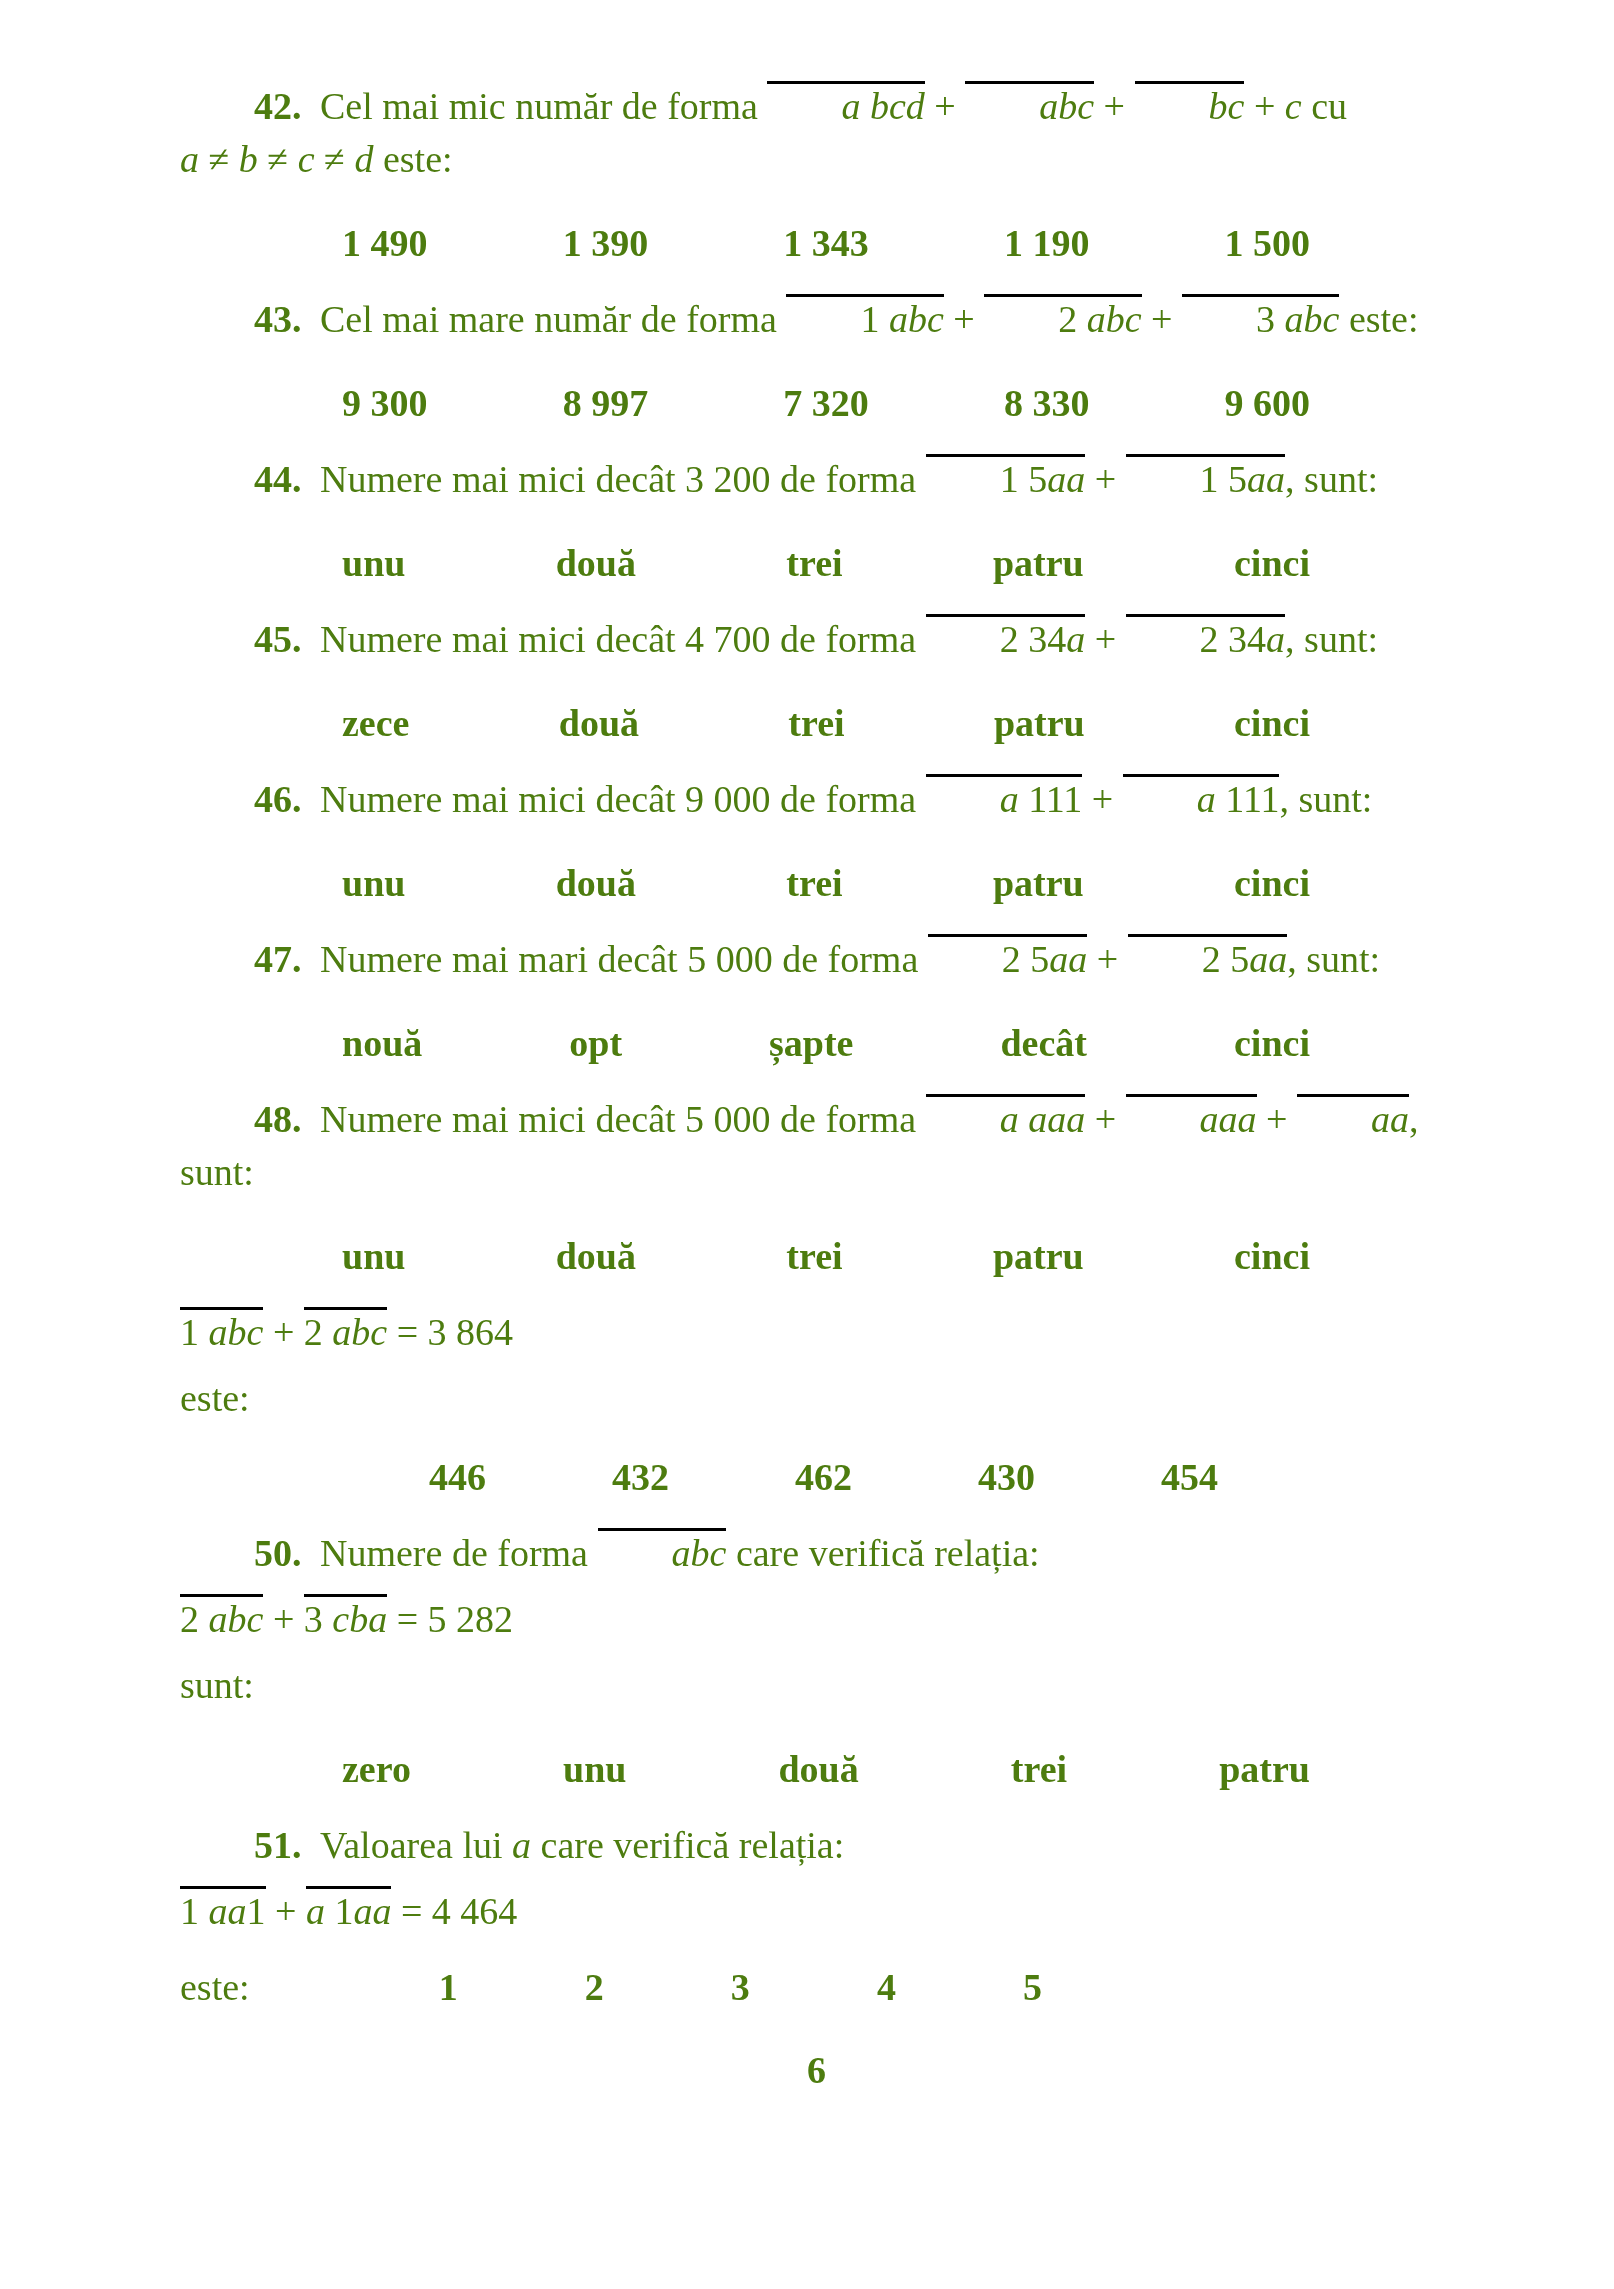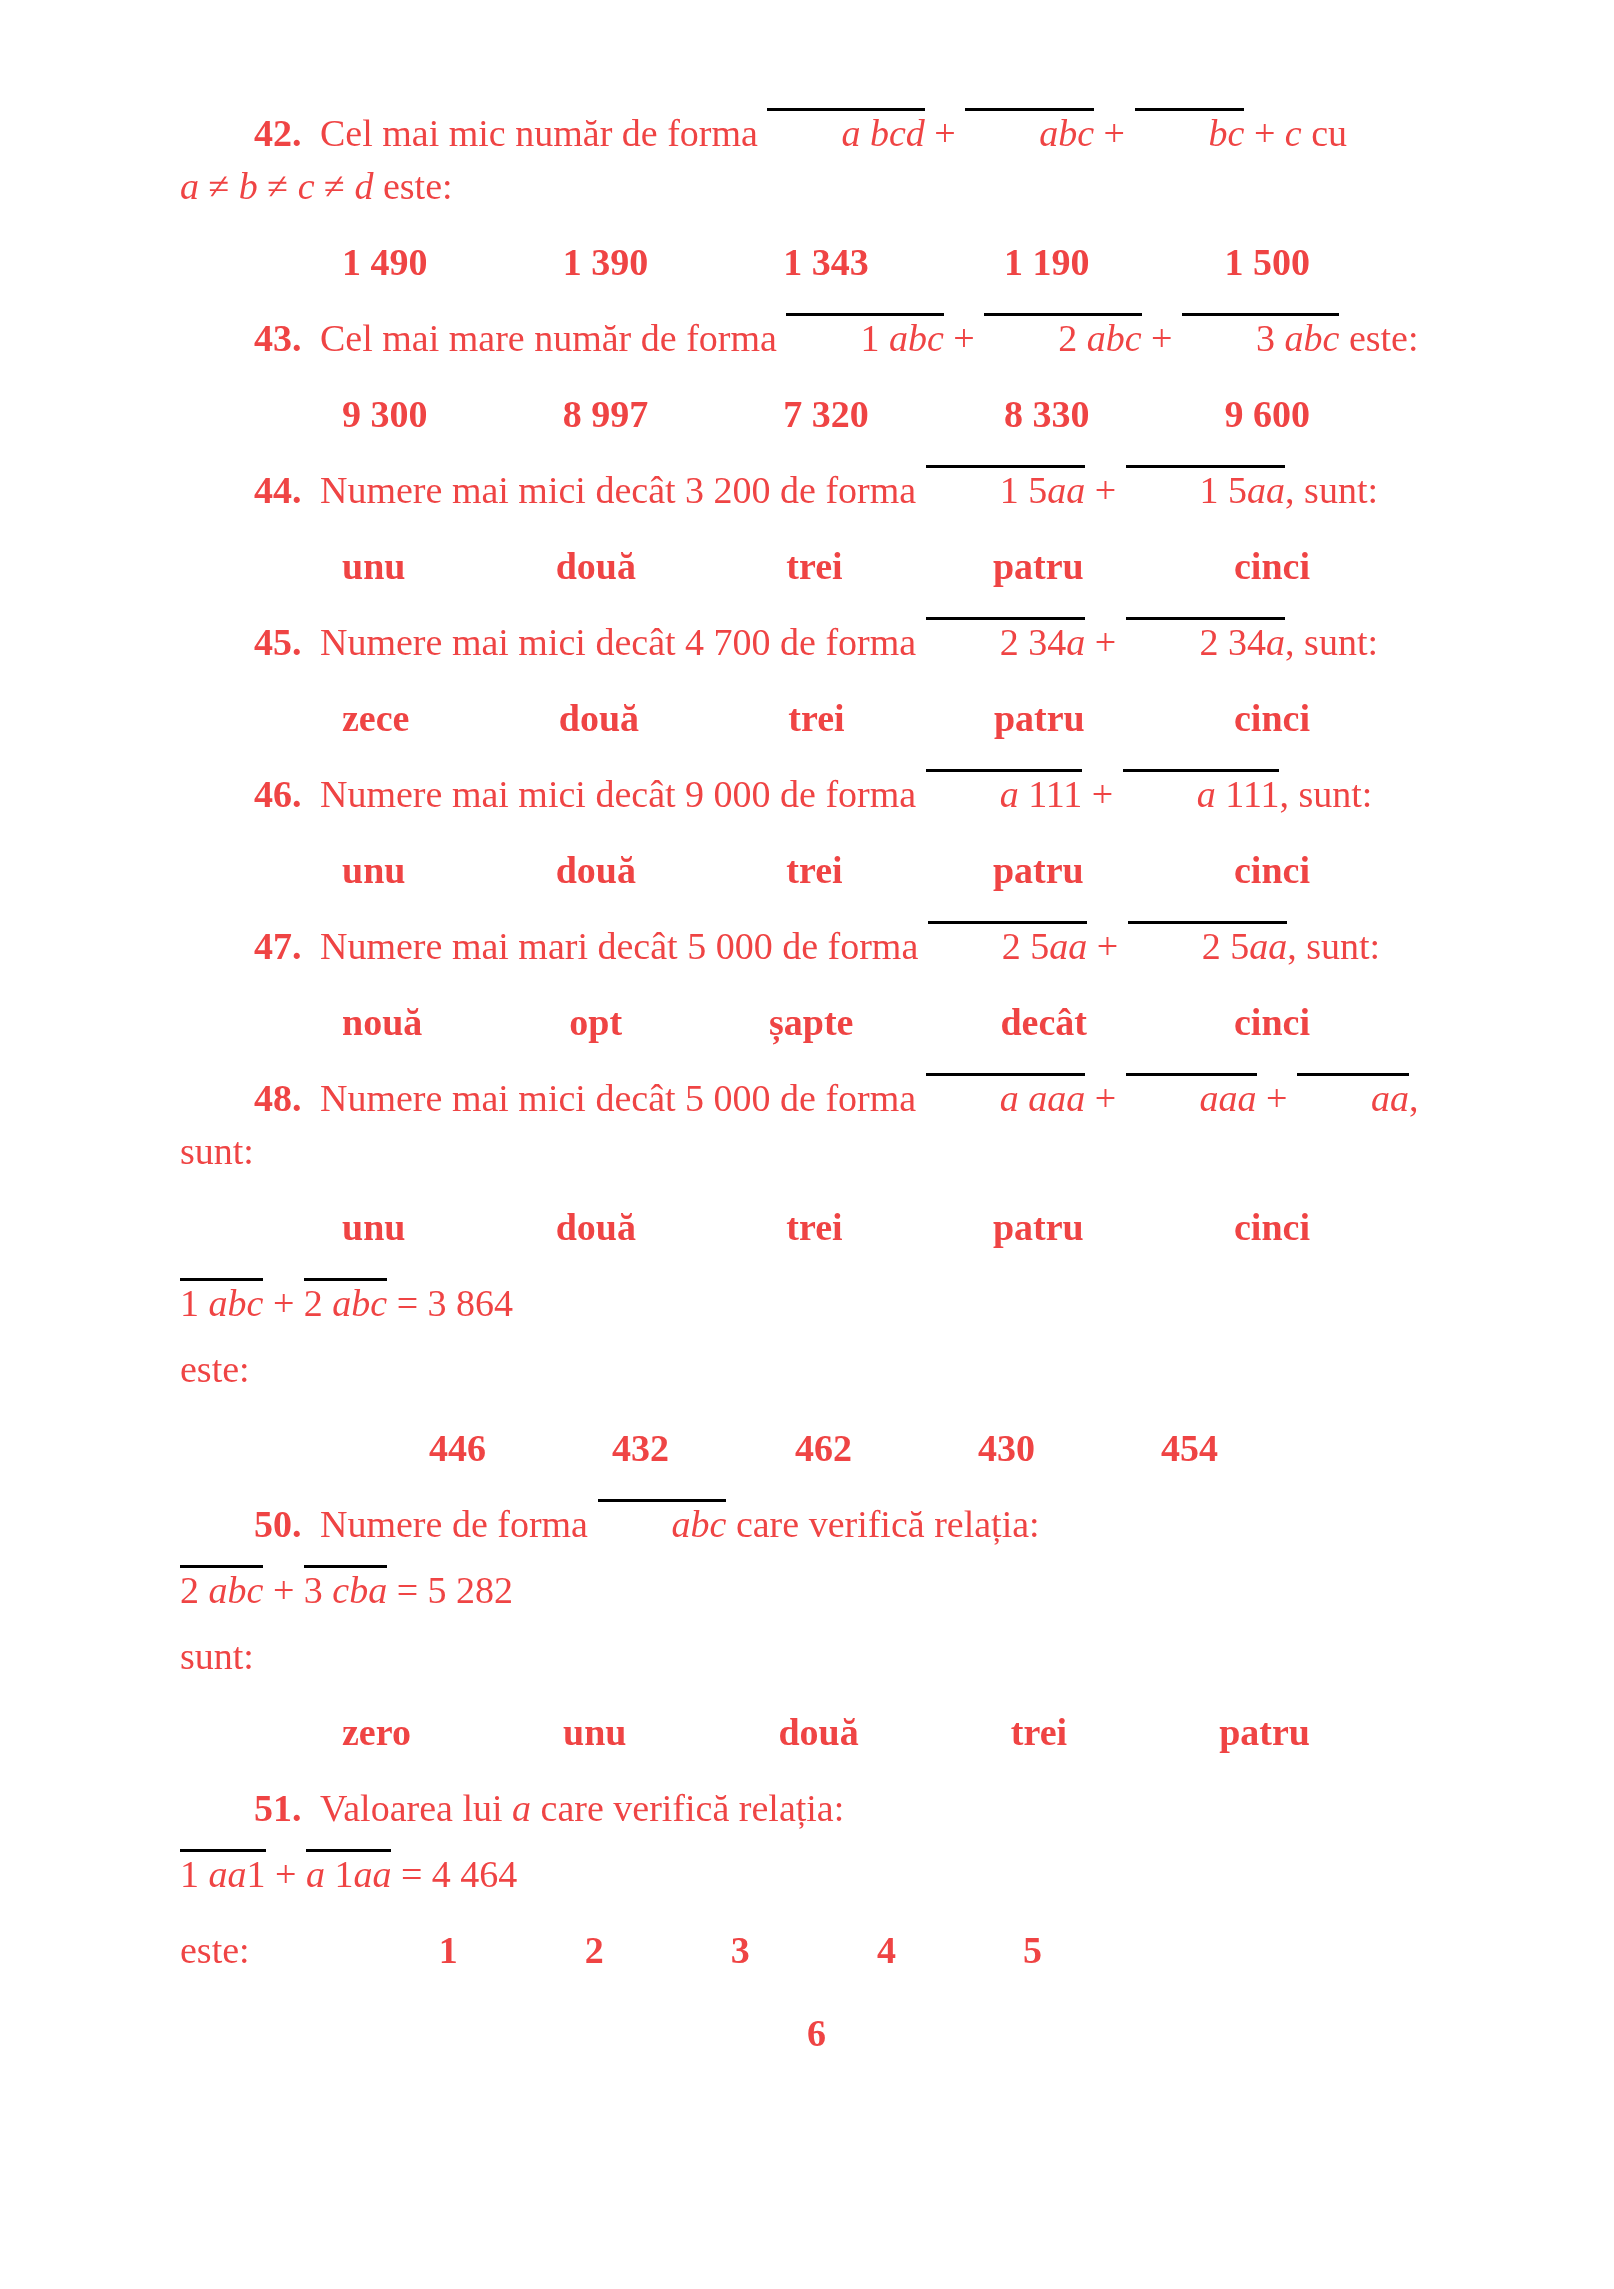--- a/index.html
+++ b/index.html
@@ -1,35 +1,35 @@
 <!DOCTYPE html>
 <html style="font-size:14.8px"><head>
 <meta charset="utf-8">
 <style>
   html, body { margin: 0; padding: 0; background: #ffffff; }
   .page {
     width: 1614px;
     height: 2290px;
     background: #ffffff;
-    color: #ef4444;
+    color: #4d7c0f;
     font-family: "Liberation Serif", serif;
     font-size: 38px;
     box-sizing: border-box;
-    padding: 107px 161px 0 180px;
+    padding: 80px 161px 0 180px;
     overflow: hidden;
   }
   p { margin: 0; }
   .qline, .contline { line-height: 53px; white-space: nowrap; }
   .qline { text-indent: 74px; }
   .eqline { line-height: 53px; text-align: left; margin: 13px 0; white-space: nowrap; }
   .num { font-weight: 700; margin-right: 18.5px; }
   .it { font-style: italic; }
   .ol { display: inline-block; border-top: 3.7px solid #000; padding-top: 1.8px; line-height: 1.1; }
   .ansrow { display: flex; margin: 23px 0; line-height: 53px; }
-  .ansrow .opts { flex: 1; display: flex; justify-content: space-between; margin: 0 143px 0 162px; font-weight: 700; }
+  .ansrow .opts { flex: 1; display: flex; justify-content: space-between; margin: 8px 143px 0 162px; font-weight: 700; }
   .ansrow.narrow .opts { margin: 3px 235px 0 249px; }
   .ansrow.inline .opts { margin: 0 411px 0 189px; }
   .anslabel { font-weight: 400; }
   .pagenum { text-align: center; font-weight: 700; line-height: 53px; margin-top: 29.5px; font-size: 38px; }
 </style>
 </head>
 <body>
 
 <div class="page">
   <div>

